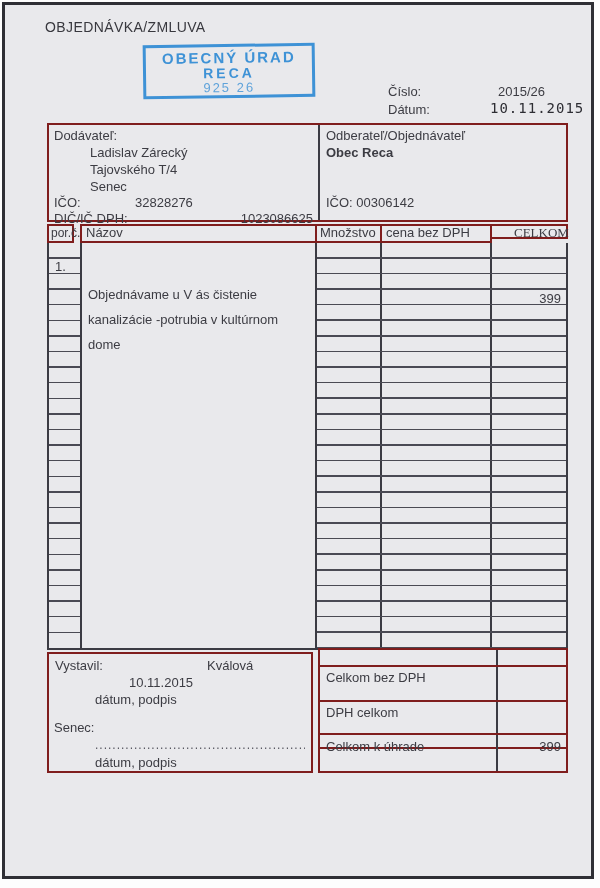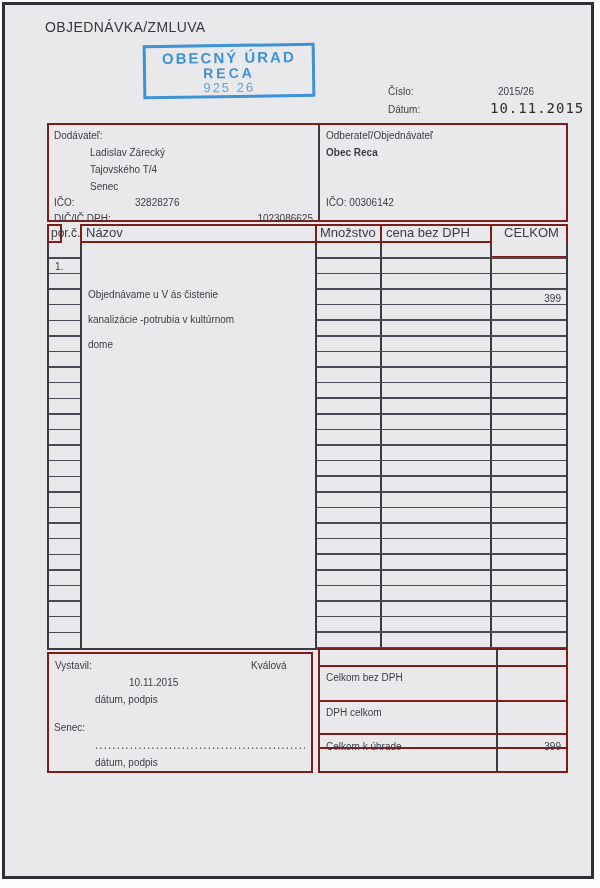--- a/index.html
+++ b/index.html
@@ -5,21 +5,21 @@
   html,body{margin:0;padding:0;}
   body{
     width:600px;height:888px;position:relative;background:#fdfdfd;
     font-family:"Liberation Sans",sans-serif;color:#3c3c43;overflow:hidden;
   }
   .page{
     position:absolute;left:2px;top:2px;width:592px;height:877px;
     box-sizing:border-box;border:3px solid #2f2f35;background:#e9e9ec;
   }
   .abs{position:absolute;}
-  .t13{font-size:10px;line-height:15px;}
+  .t13{font-size:13px;line-height:15px;}
   .t12{font-size:12px;line-height:14px;}
   .title{font-size:14px;letter-spacing:.4px;color:#38383e;}
   .stamp{
     left:138px;top:39px;width:172px;height:54px;box-sizing:border-box;
     border:3px solid #3e92d6;color:#3e92d6;text-align:center;
     transform:rotate(-0.8deg);padding-top:2px;
   }
   .stamp .l1{font-weight:bold;font-size:15px;letter-spacing:2px;line-height:17px;}
   .stamp .l2{font-weight:bold;font-size:14px;letter-spacing:3px;line-height:15px;}
   .stamp .l3{font-size:13px;letter-spacing:2px;line-height:14px;opacity:.8;}
@@ -67,25 +67,25 @@
       <div class="abs t13 rt" style="right:5px;top:86px;">1023086625</div>
     </div>
 
     <div class="abs" style="left:271px;top:0;right:0;height:100%;">
       <div class="abs t13" style="left:6px;top:3px;">Odberateľ/Objednávateľ</div>
       <div class="abs t13 bold" style="left:6px;top:20px;">Obec Reca</div>
       <div class="abs t13" style="left:6px;top:70px;">IČO: 00306142</div>
     </div>
   </div>
 
-  <div class="abs box t12" style="left:42px;top:219px;width:15px;height:19px;padding-left:2px;">por.č.</div>
+  <div class="abs box t12" style="left:42px;top:219px;width:27px;height:19px;padding-left:2px;">por.č.</div>
   <div class="abs box t12" style="left:75px;top:219px;width:237px;height:19px;padding-left:4px;font-size:13px;">Názov</div>
   <div class="abs box t12" style="left:310px;top:219px;width:67px;height:19px;padding-left:3px;font-size:13px;">Množstvo</div>
   <div class="abs box t12" style="left:375px;top:219px;width:112px;height:19px;padding-left:4px;font-size:13px;">cena bez DPH</div>
-  <div class="abs box t12" style="left:485px;top:219px;width:78px;height:34px;padding-left:12px;font-size:13px;">CELKOM</div>
+  <div class="abs box t12" style="left:485px;top:219px;width:78px;height:15px;padding-left:22px;font-size:13px;font-family:Liberation Serif, serif;">CELKOM</div>
 
   <div class="abs" style="left:42px;top:238px;width:521px;height:407px;box-sizing:border-box;
        border-left:2px solid #3b3b43;border-right:2px solid #3b3b43;border-bottom:2px solid #3b3b43;">
 
     <div class="vline" style="left:31px;"></div>
     <div class="vline" style="left:266px;"></div>
     <div class="vline" style="left:331px;"></div>
     <div class="vline" style="left:441px;"></div>
 
     <div class="abs rowlines" style="left:0;top:0;width:31px;height:392px;"></div>
@@ -94,21 +94,21 @@
 
     <div class="abs t13" style="left:6px;top:16px;">1.</div>
     <div class="abs t13 desc" style="left:39px;top:4px;width:228px;line-height:25px;margin-top:35px;">Objednávame u V ás čistenie
 kanalizácie -potrubia v kultúrnom
 dome</div>
     <div class="abs t13 rt" style="left:443px;right:5px;top:48px;">399</div>
   </div>
 
   <div class="abs box" style="left:42px;top:647px;width:266px;height:121px;">
     <div class="abs t13" style="left:6px;top:4px;">Vystavil:</div>
-    <div class="abs t13" style="left:158px;top:4px;margin-left:44px;">Kválová</div>
+    <div class="abs t13" style="left:158px;top:4px;">Kválová</div>
     <div class="abs t13" style="left:80px;top:21px;">10.11.2015</div>
     <div class="abs t13" style="left:46px;top:38px;">dátum, podpis</div>
     <div class="abs t13" style="left:5px;top:66px;">Senec:</div>
     <div class="abs dots" style="left:46px;top:84px;width:210px;overflow:hidden;white-space:nowrap;">......................................................</div>
     <div class="abs t13" style="left:46px;top:101px;">dátum, podpis</div>
   </div>
 
   <div class="abs box" style="left:313px;top:643px;width:250px;height:19px;">
     <div class="vline" style="left:176px;"></div>
   </div>

